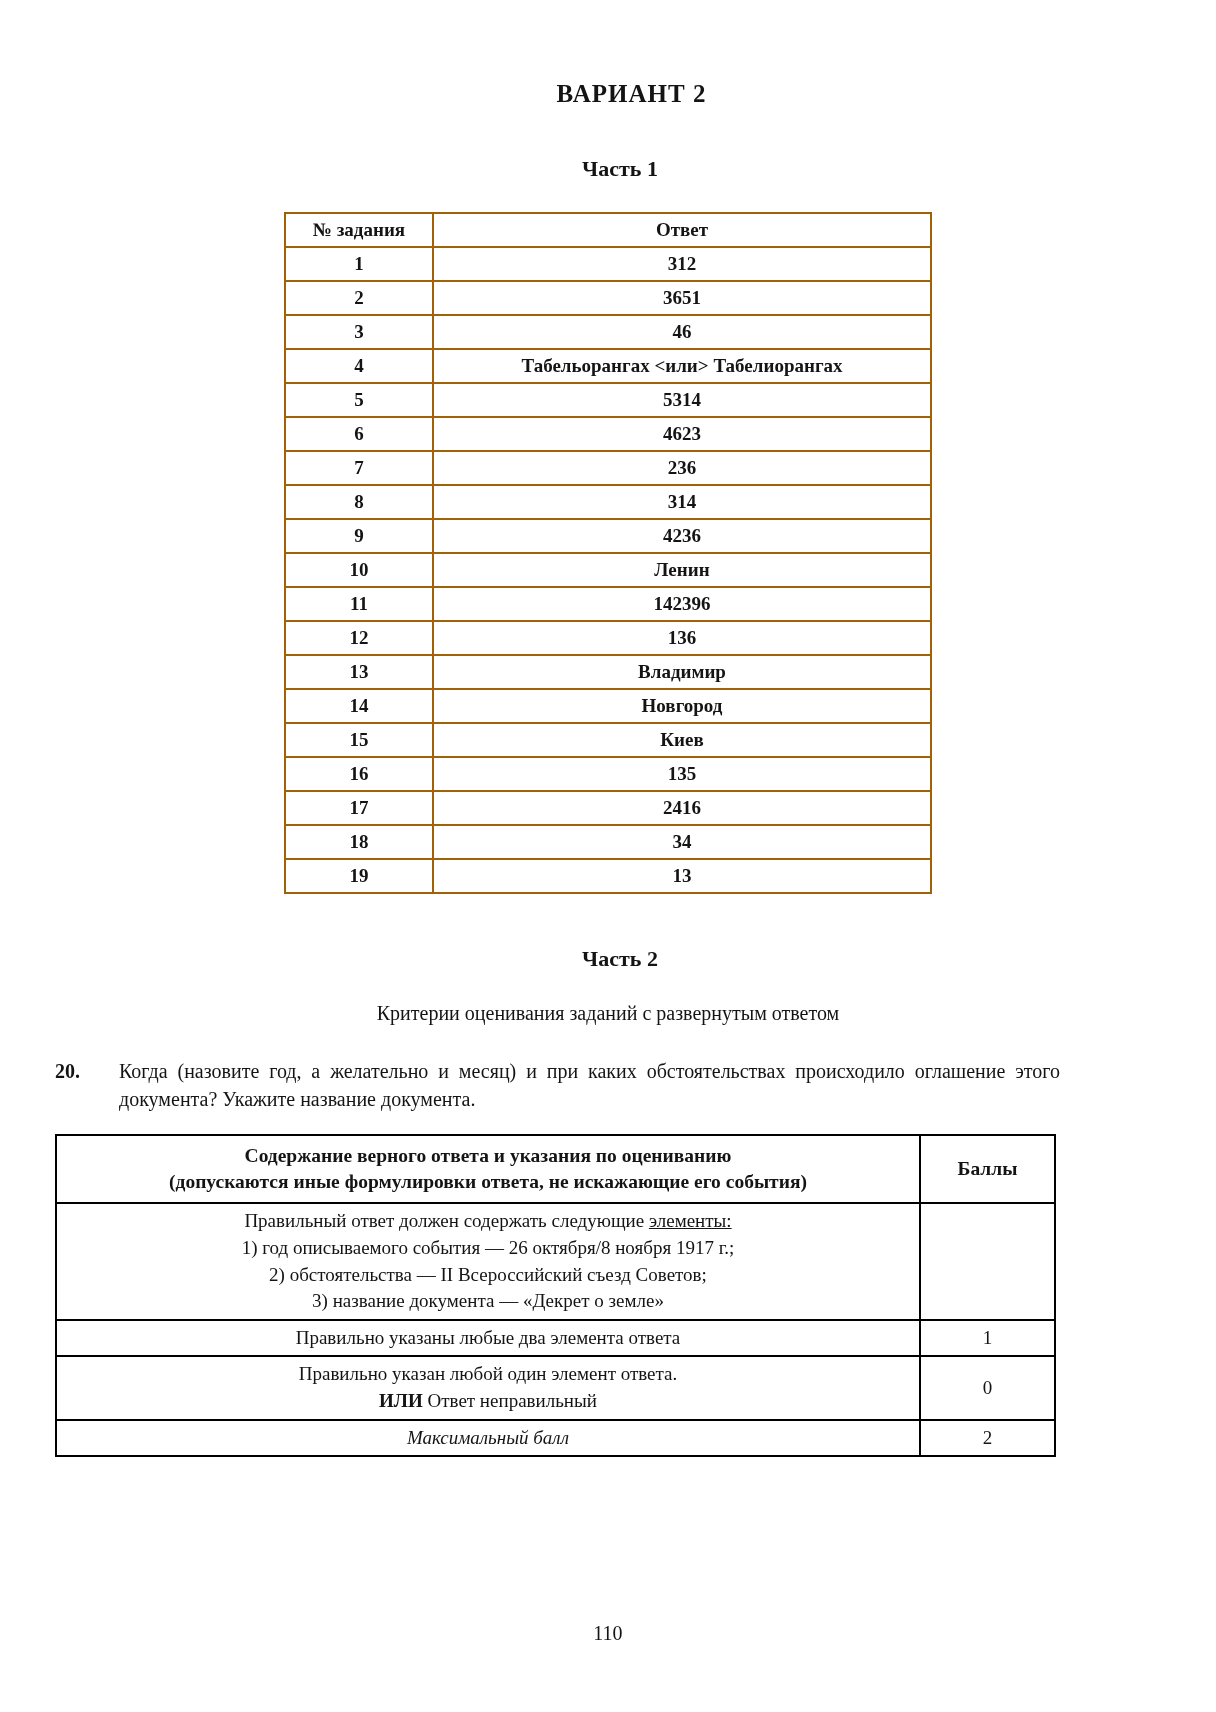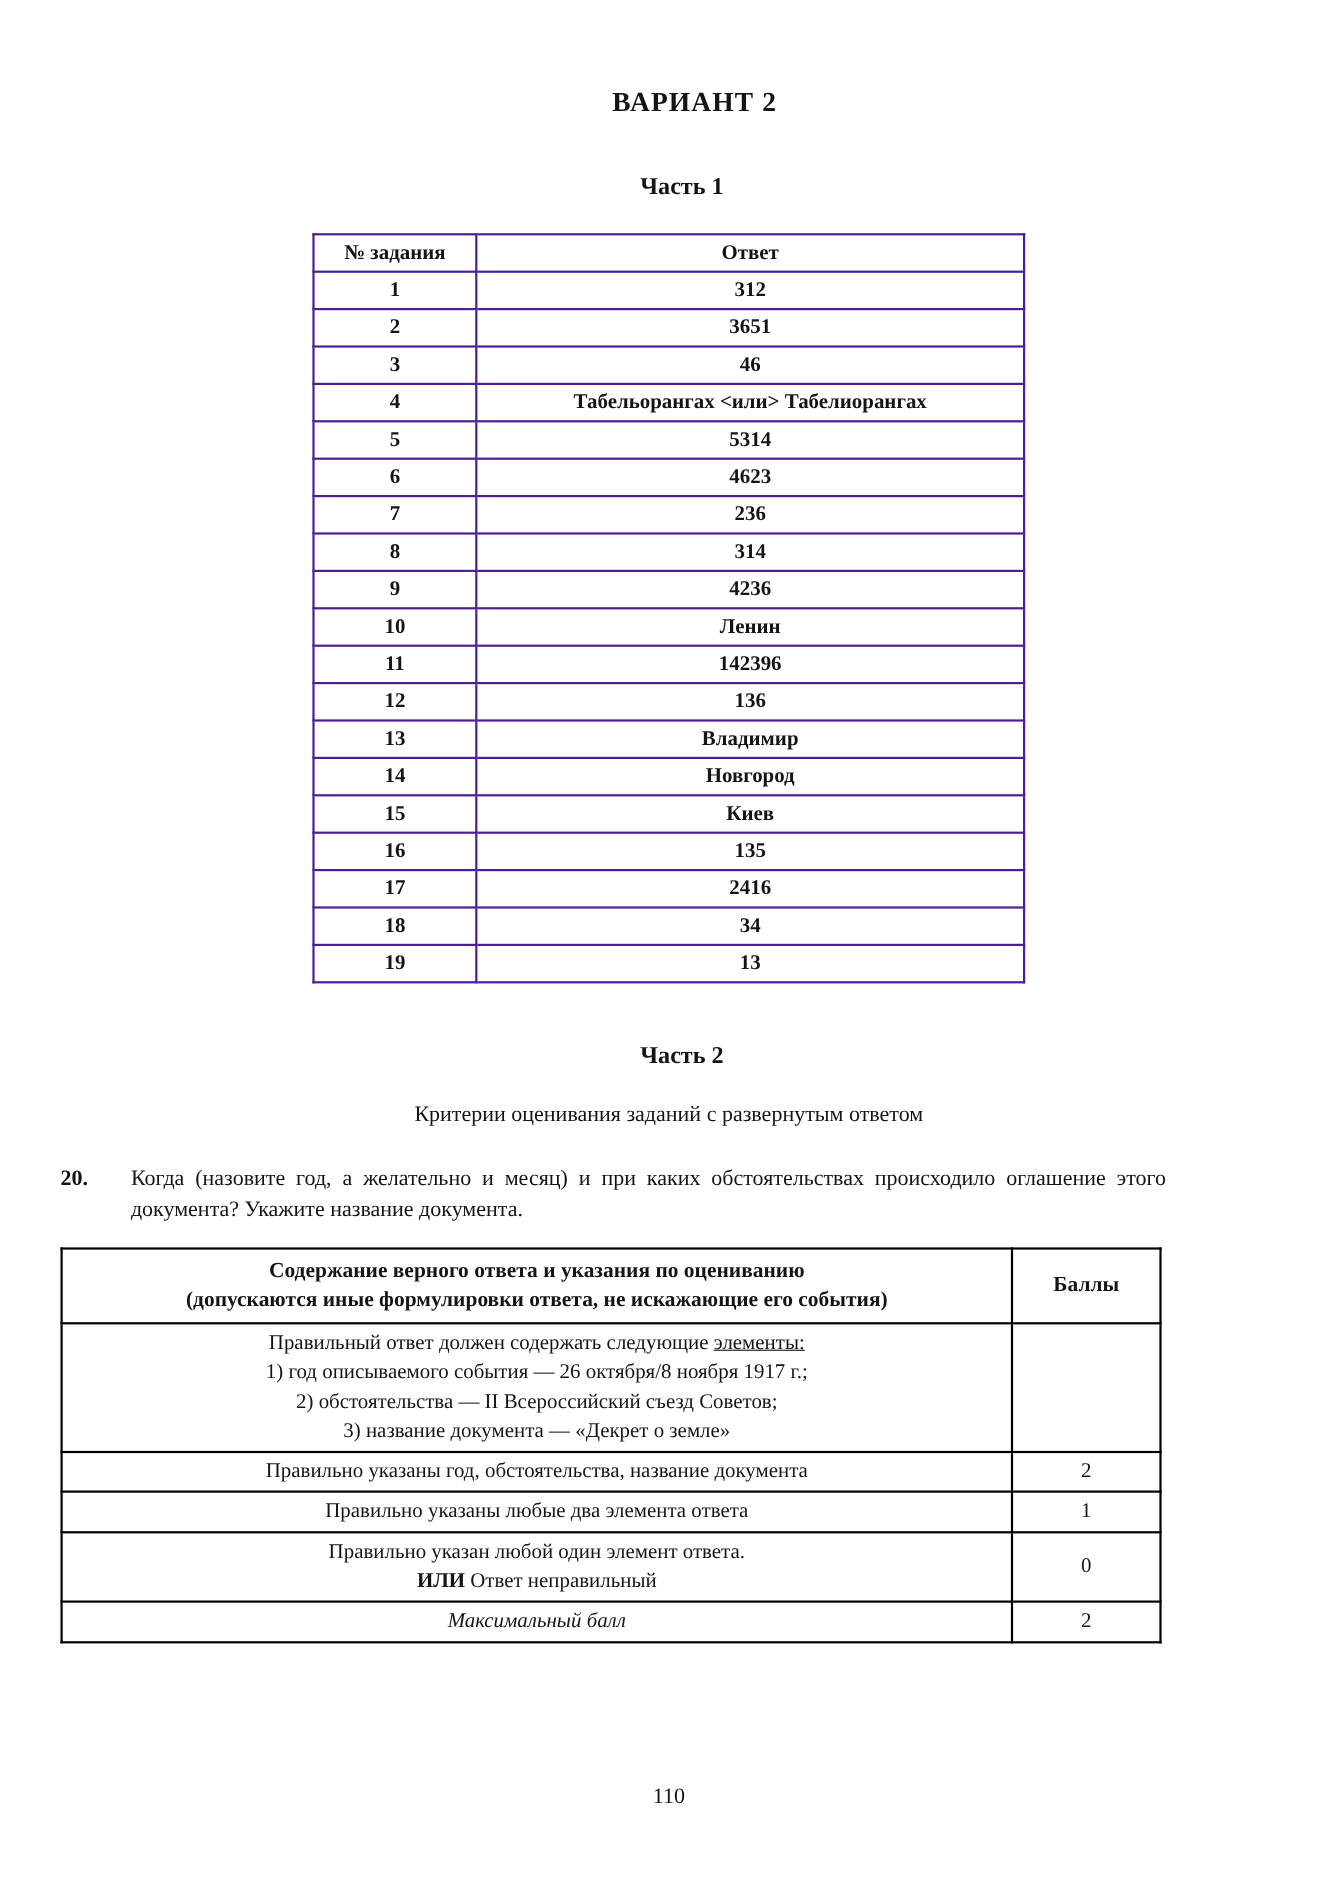--- a/index.html
+++ b/index.html
@@ -29,21 +29,21 @@
     padding-left: 24px;
   }
 
   table.answers {
     border-collapse: collapse;
     margin: 30px auto 0 auto;
     width: 648px;
     table-layout: fixed;
   }
   table.answers th, table.answers td {
-    border: 2px solid #4c1d95;
+    border: 2px solid #a16207;
     font-size: 19px;
     font-weight: bold;
     text-align: center;
     padding: 4px 8px;
     height: 34px;
     line-height: 1.25;
   }
   table.answers .col-num { width: 148px; }
 
   .part2-subtitle {
@@ -225,24 +225,20 @@
     <tr>
       <td>
         <div><span>Правильный ответ должен содержать следующие </span><span class="u">элементы:</span></div>
         <div>1) год описываемого события — 26 октября/8 ноября 1917 г.;</div>
         <div>2) обстоятельства — II Всероссийский съезд Советов;</div>
         <div>3) название документа — «Декрет о земле»</div>
       </td>
       <td class="score"></td>
     </tr>
     <tr>
-      <td>Правильно указаны год, обстоятельства, название документа</td>
-      <td class="score">2</td>
-    </tr>
-    <tr>
       <td>Правильно указаны любые два элемента ответа</td>
       <td class="score">1</td>
     </tr>
     <tr>
       <td>
         <div>Правильно указан любой один элемент ответа.</div>
         <div><span class="b">ИЛИ</span><span> Ответ неправильный</span></div>
       </td>
       <td class="score">0</td>
     </tr>

